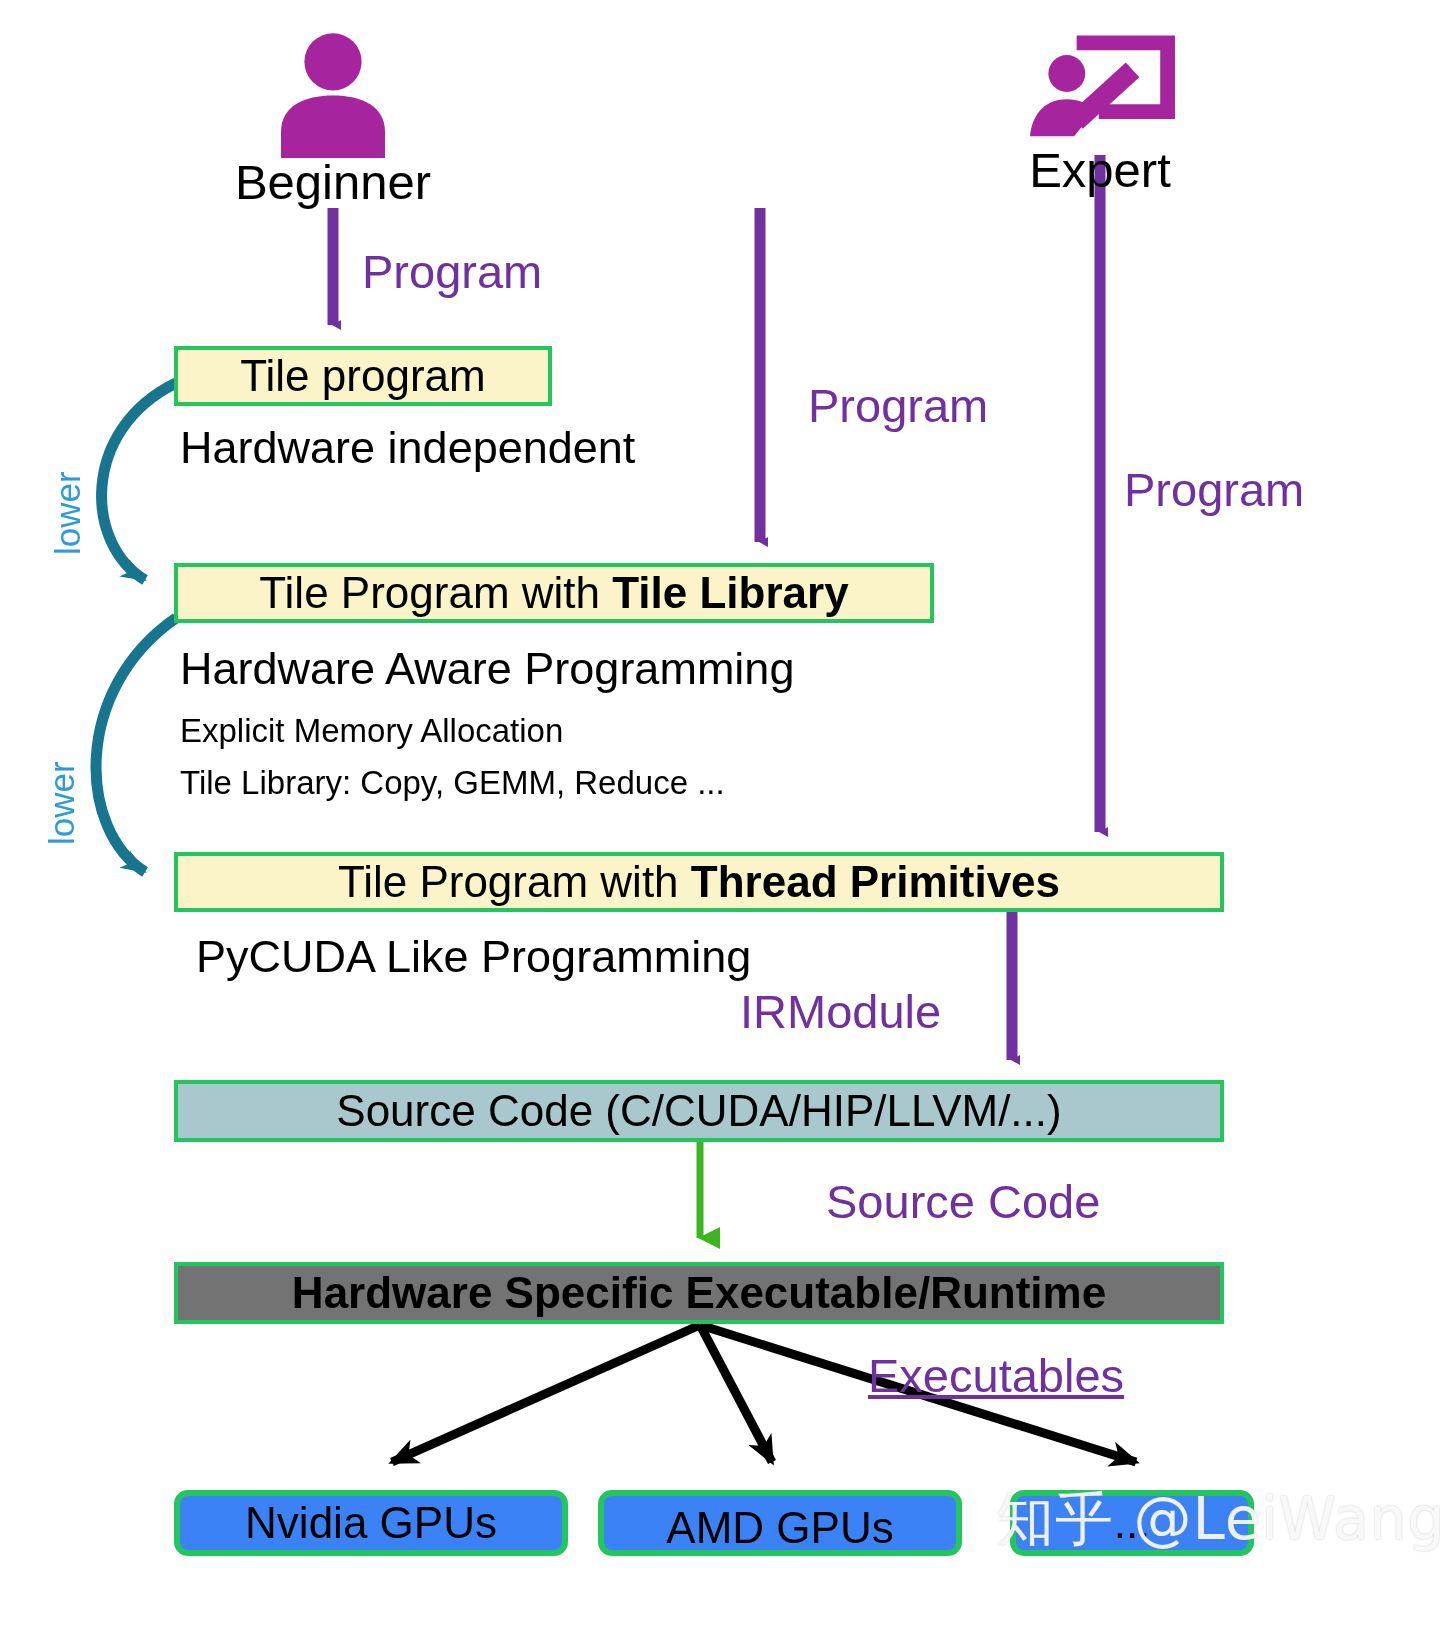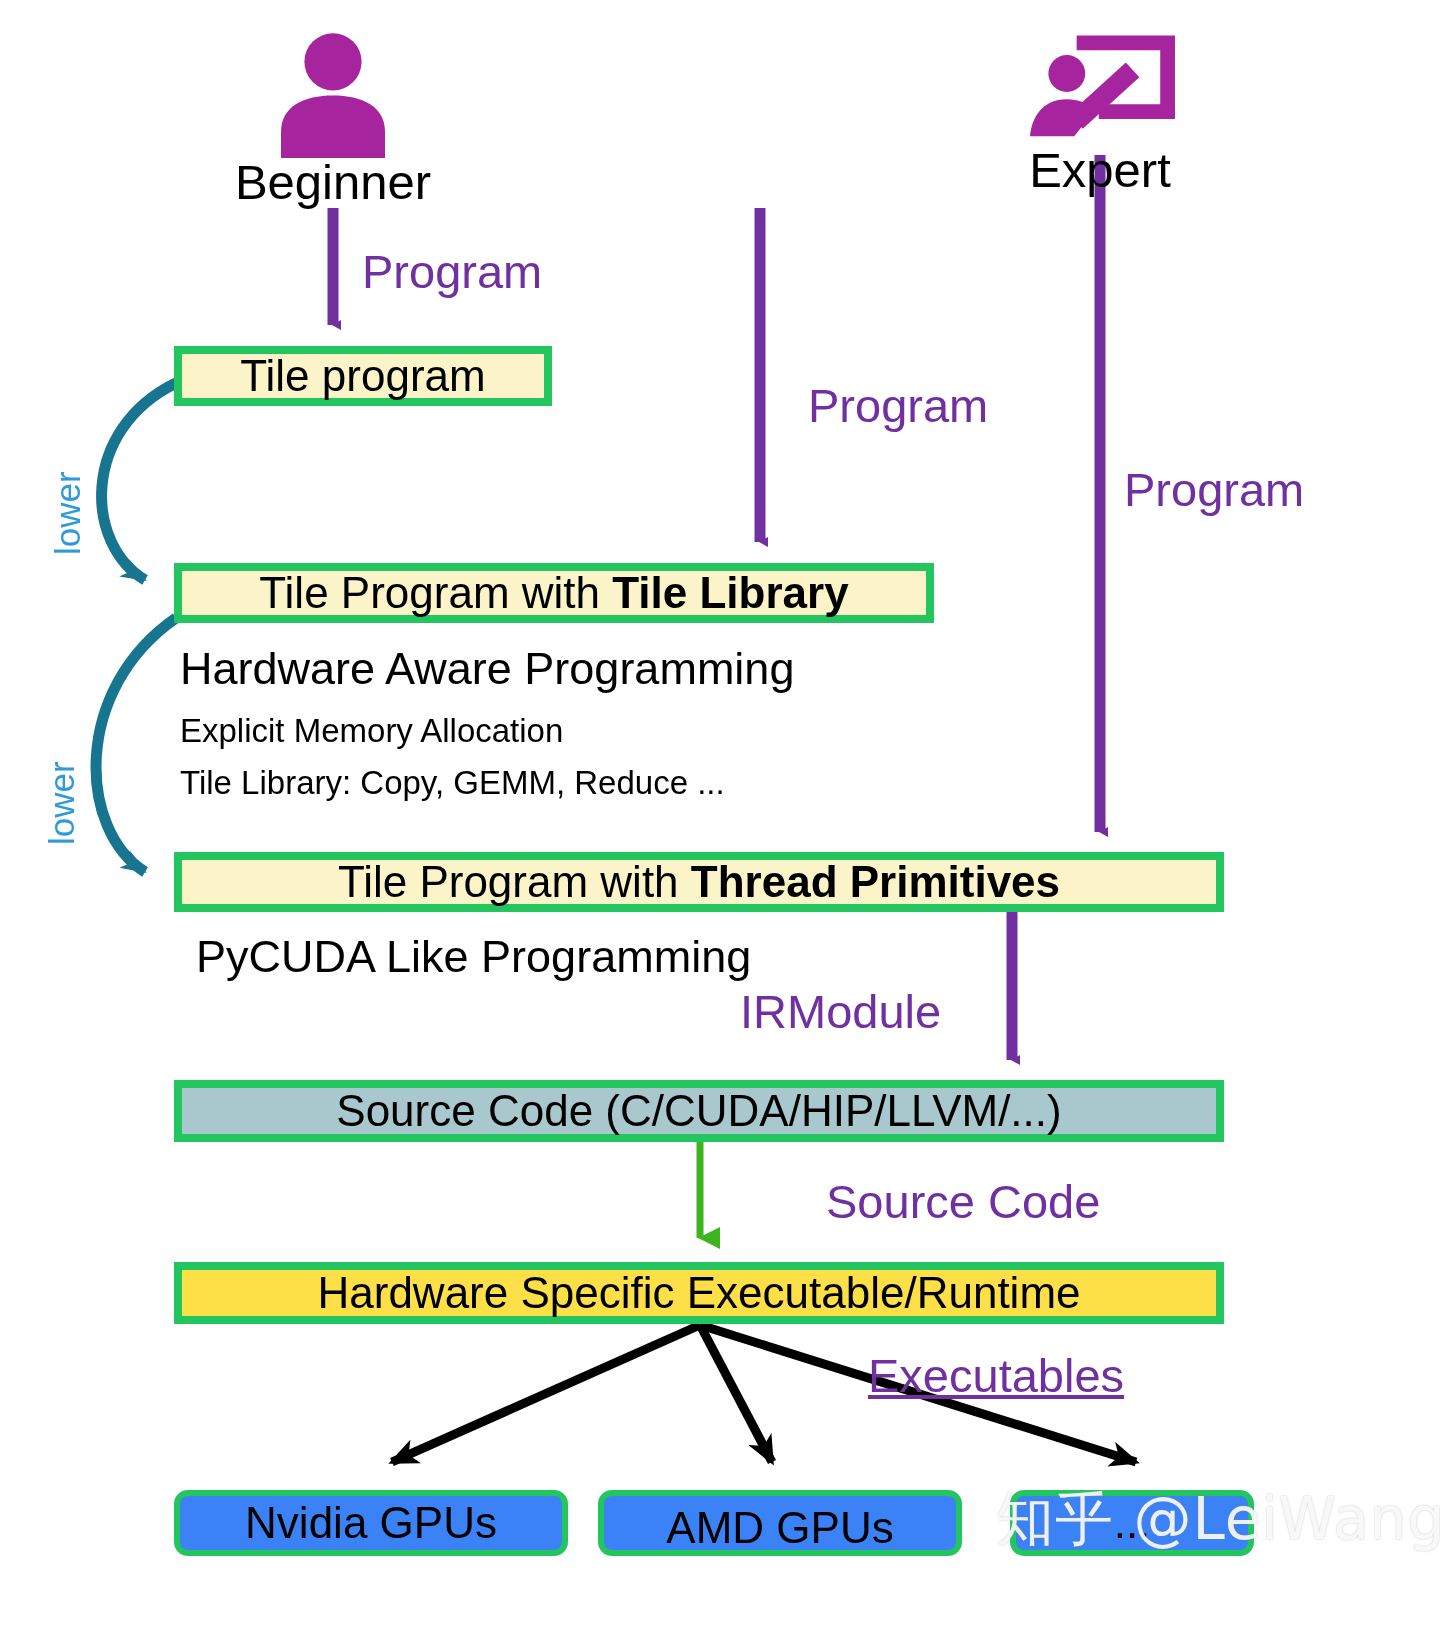--- a/index.html
+++ b/index.html
@@ -34,32 +34,32 @@
     line-height: 1;
     color: #000;
     white-space: nowrap;
   }
   .persona-icon { display: block; margin: 0 auto; }
 
   
   .box {
     position: absolute;
     box-sizing: border-box;
-    border: 8px solid #22c55e;
+    border: 4px solid #22c55e;
     display: flex;
     align-items: center;
     justify-content: center;
     font-size: 44px;
     line-height: 1;
     color: #000;
     white-space: nowrap;
   }
   .box.yellow { background: #FAF4C8; }
   .box.teal   { background: #A8C8CE; }
-  .box.pink   { background: #fde047; }
+  .box.pink   { background: #737373; font-weight: bold; }
   .box.orange {
     background: #3b82f6;
     border-radius: 14px;
     border-width: 6px;
   }
   .box b { font-weight: bold; }
 
   
   .caption-lg {
     position: absolute;
@@ -203,20 +203,21 @@
 
   <div class="edge-label" style="left:868px; top:1352px;text-decoration:underline;">Executables</div>
 
   <div class="lower-label" style="left:50px; top:555px;">lower</div>
 
   <div class="lower-label" style="left:44px; top:845px;">lower</div>
 
   <div class="box yellow" style="left:174px; top:346px; width:378px; height:60px;">
     <span>Tile program</span>
   </div>
+  <div class="caption-lg" style="left:180px; top:425px;">Hardware independent</div>
 
   <div class="box yellow" style="left:174px; top:563px; width:760px; height:60px;">
     <span>
       <span>Tile Program with </span><b>Tile Library</b>
     </span>
   </div>
   <div class="caption-lg" style="left:180px; top:646px;">Hardware Aware Programming</div>
   <div class="caption-sm" style="left:180px; top:714px;">Explicit Memory Allocation</div>
   <div class="caption-sm" style="left:180px; top:766px;">Tile Library: Copy, GEMM, Reduce ...</div>
 

